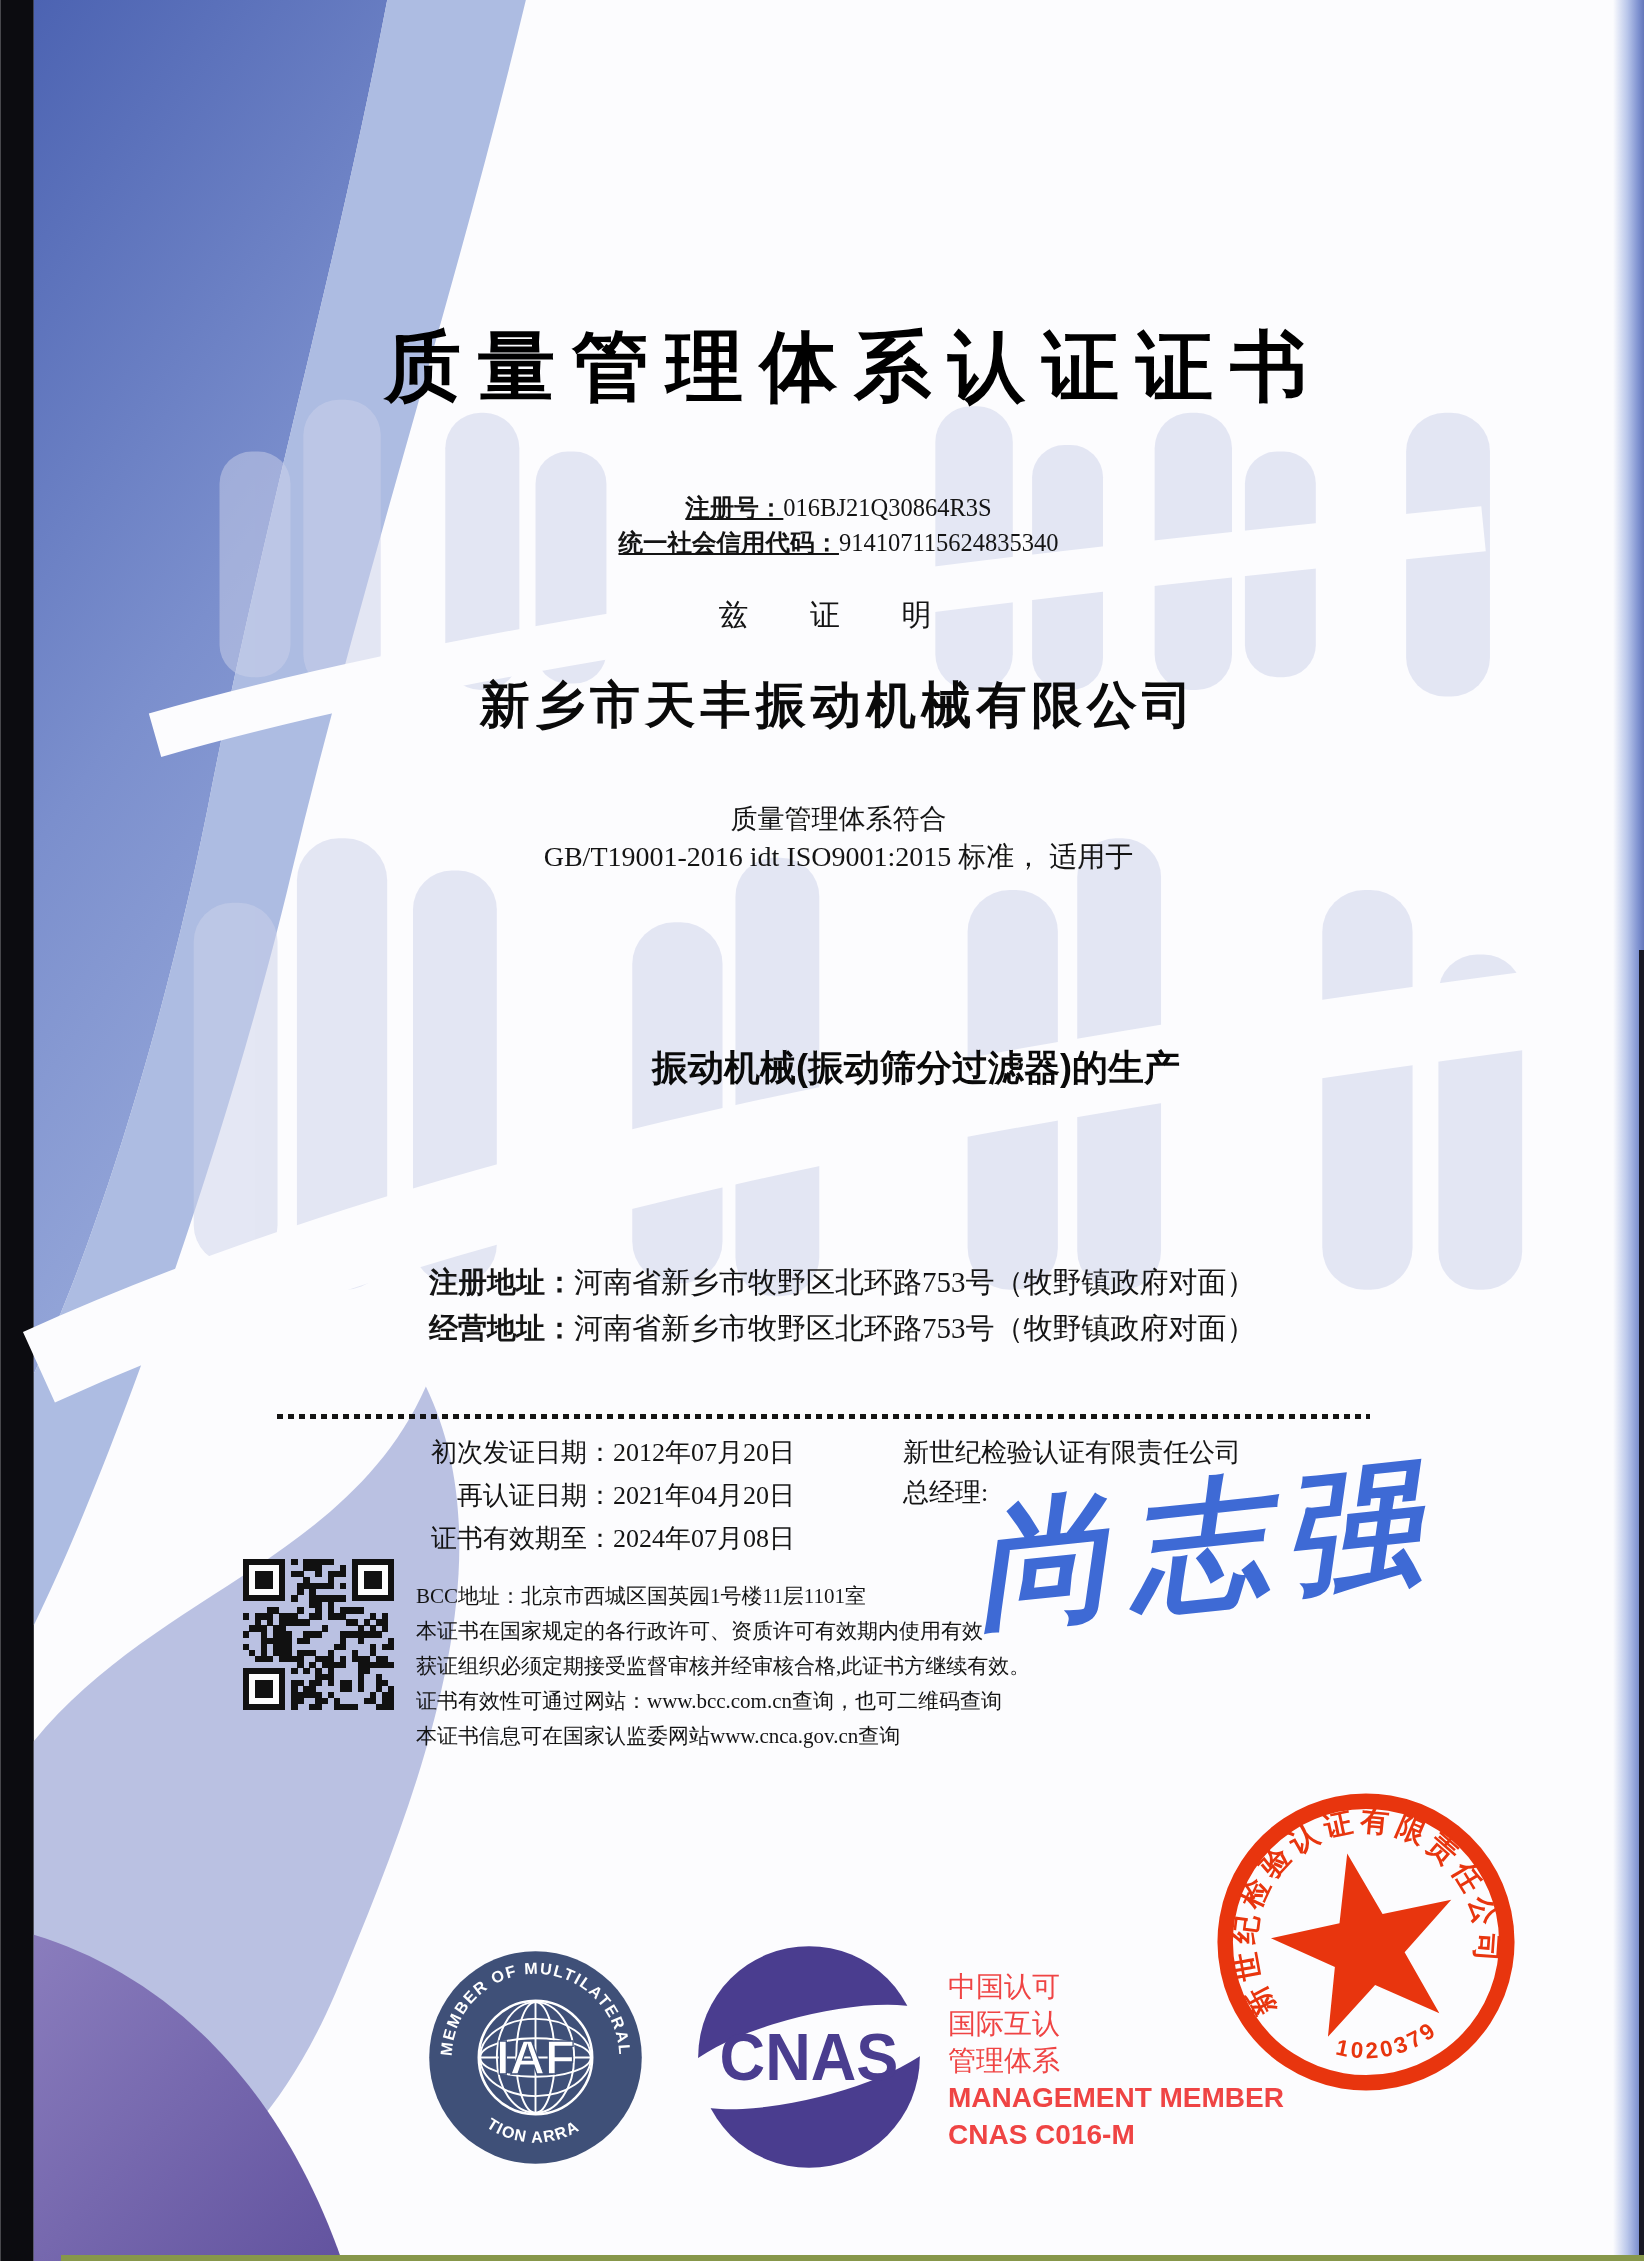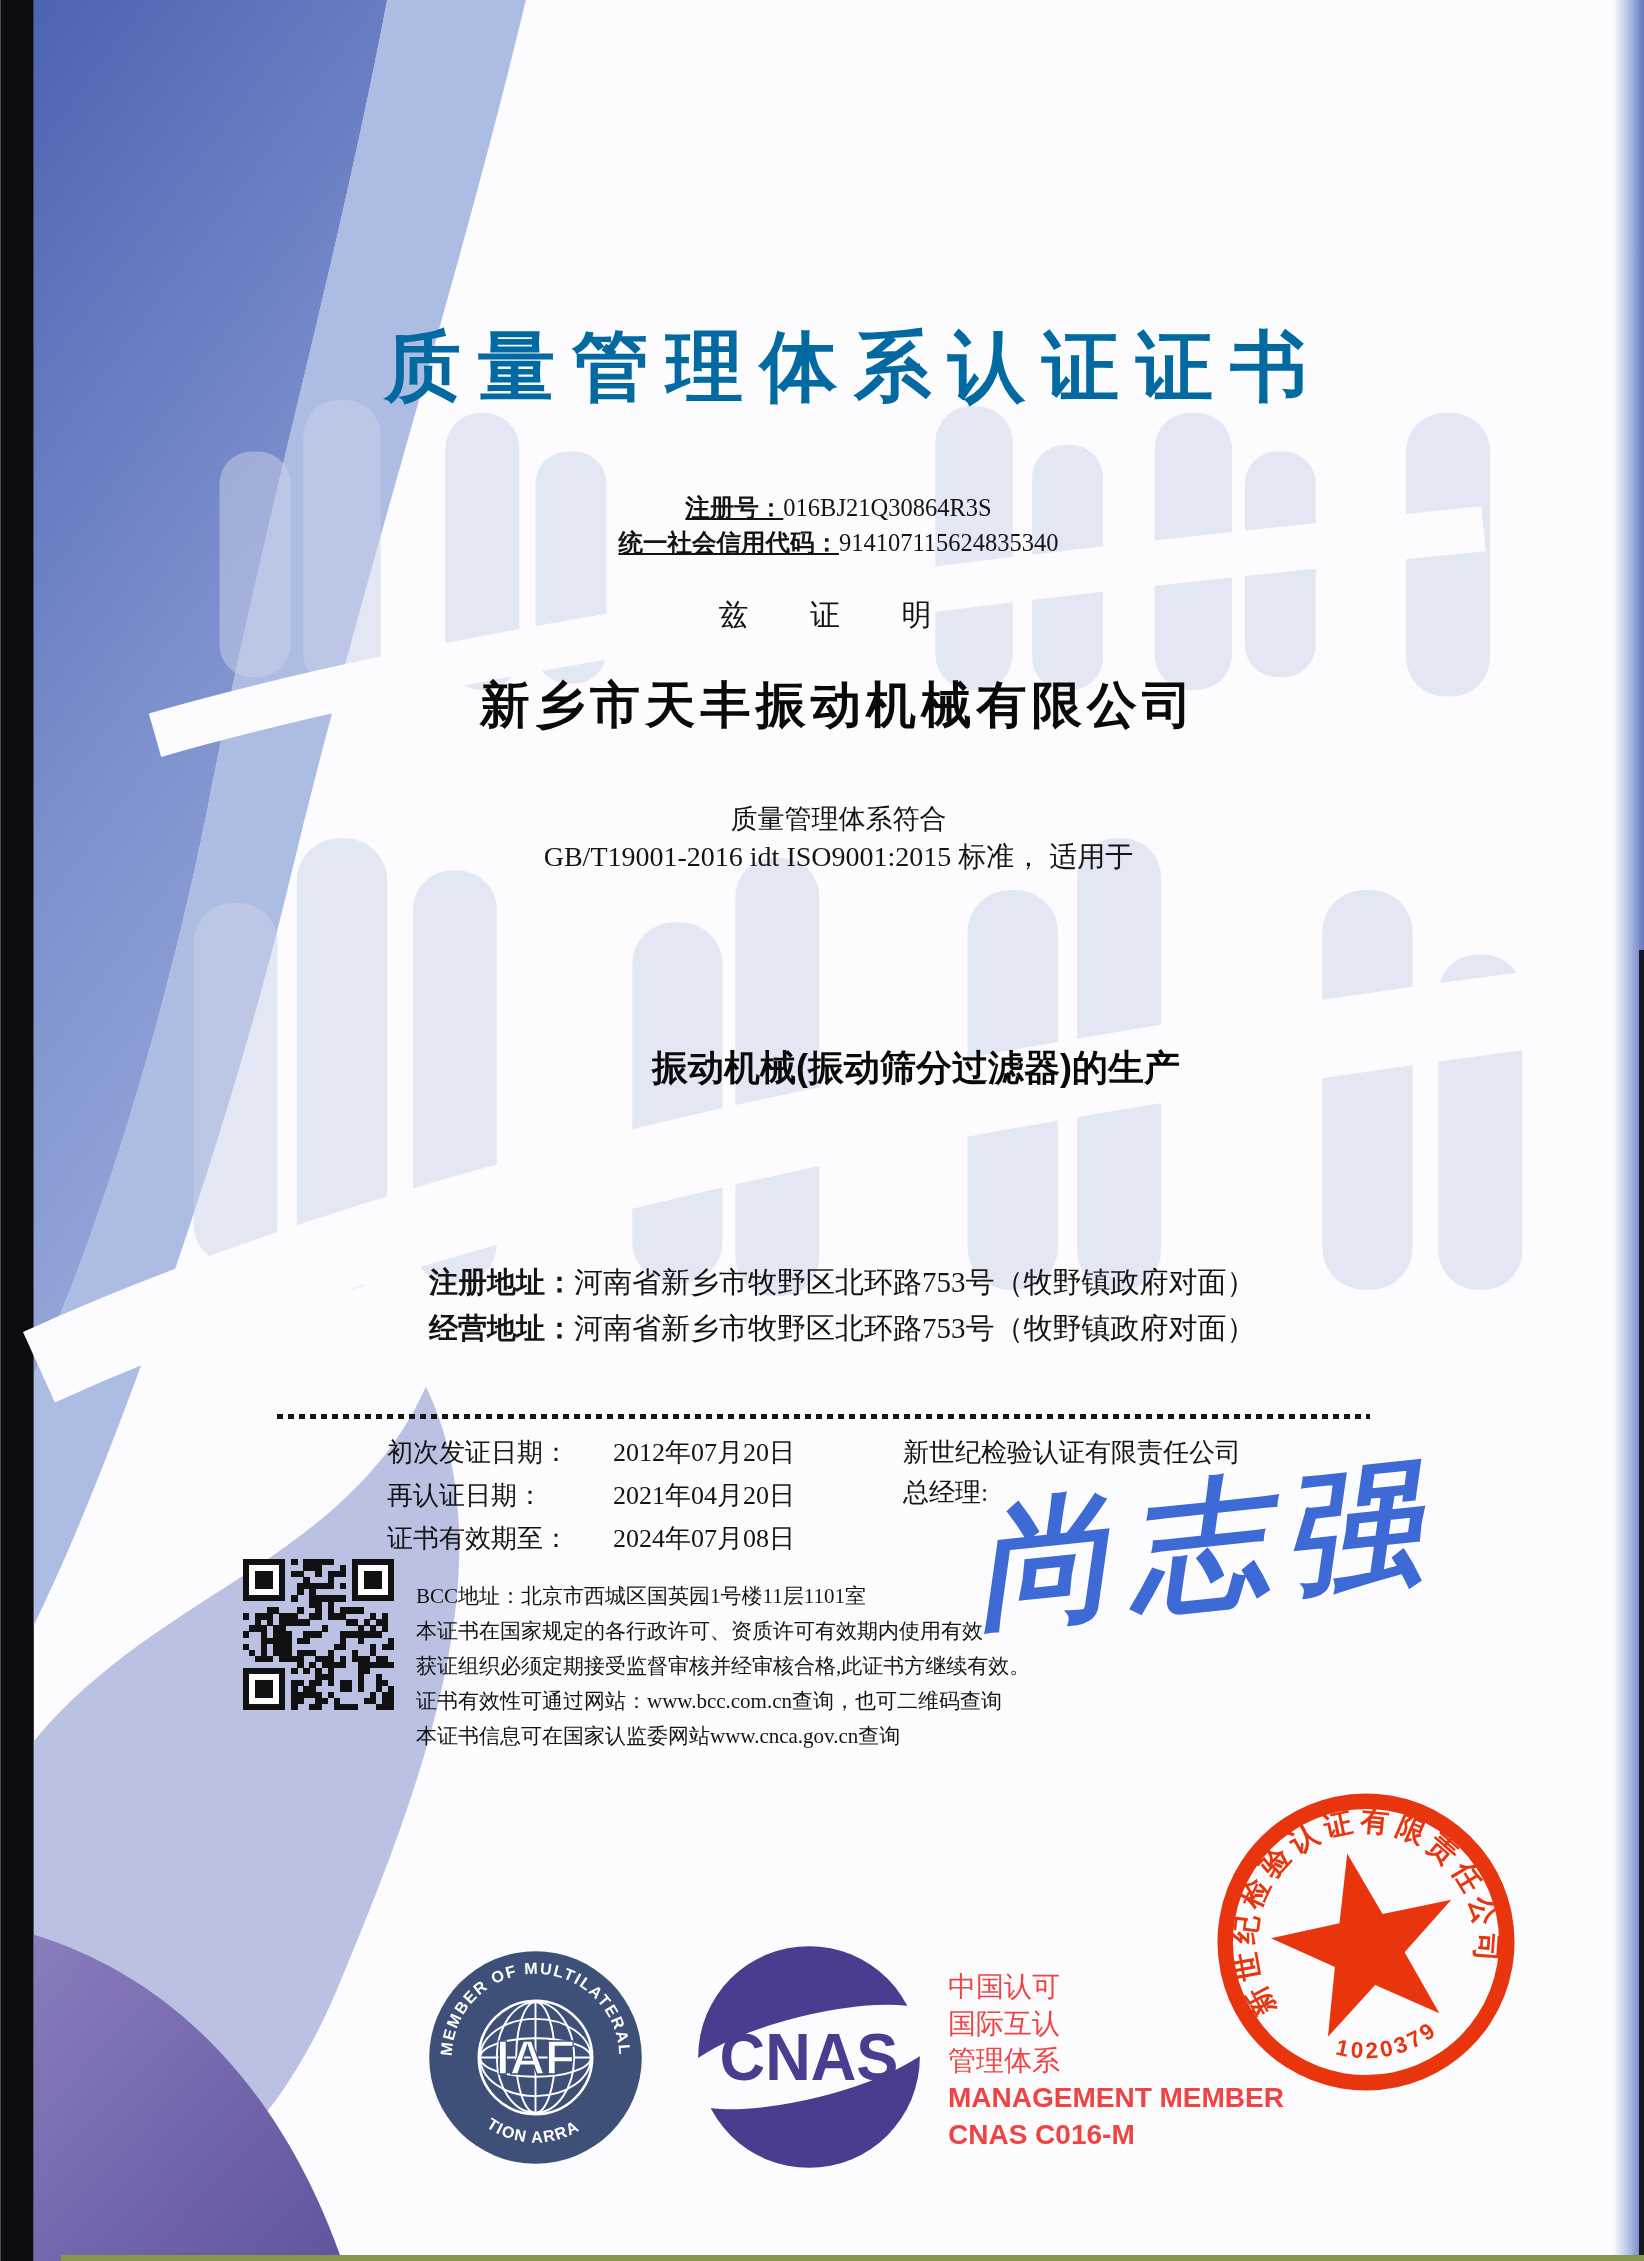--- a/index.html
+++ b/index.html
@@ -1,33 +1,33 @@
 <!DOCTYPE html>
 <html style="font-size:10.3px"><head>
 <meta charset="utf-8">
 <style>
   html,body{margin:0;padding:0;background:#777;}
   .page{position:relative;width:1645px;height:2261px;background:#fcfcfe;overflow:hidden;
         font-family:"Liberation Serif","DejaVu Serif",serif;color:#141414;}
   .abs{position:absolute;}
   .ctr{text-align:center;}
   .sans{font-family:"Liberation Sans","DejaVu Sans",sans-serif;}
-  .title{font-size:77px;font-weight:700;letter-spacing:17px;color:#0369a1;}
+  .title{font-size:77px;font-weight:700;letter-spacing:17px;color:#000000;}
   .regline{font-size:24.5px;}
   .regline b{font-weight:700;text-decoration:underline;}
   .hereby{font-size:30px;letter-spacing:27px;}
   .company{font-size:50px;font-weight:700;letter-spacing:5.2px;color:#0a0a0a;}
   .sysline{font-size:27px;}
   .stdline{font-size:28px;}
   .scope{font-size:36px;font-weight:700;color:#0a0a0a;}
   .addr{font-size:29px;white-space:nowrap;}
   .addr .lbl{font-family:"Liberation Sans","DejaVu Sans",sans-serif;font-weight:700;}
   .dotline{height:4.5px;background:repeating-linear-gradient(90deg,#151515 0 5.8px,rgba(0,0,0,0) 5.8px 11px);}
   .drow{display:flex;font-size:26px;line-height:43px;}
-  .dlabel{width:226px;}
+  .dlabel{width:226px;text-align:right;}
   .issuer{font-size:26px;line-height:40px;}
   .sig{font-size:137px;font-style:italic;font-weight:700;color:#2e5ed2;letter-spacing:17px;
        transform:rotate(-6deg);opacity:.92;white-space:nowrap;}
   .fine{font-size:21px;line-height:35px;white-space:nowrap;}
   .bccword{font-size:114px;font-weight:900;color:#423c6e;letter-spacing:-1.3px;transform:scaleX(.92);transform-origin:left;}
   .cnastext div{color:#ef4444;white-space:nowrap;}
   .cnastext .cjk{font-size:28px;line-height:37px;}
   .cnastext .en{font-size:28px;line-height:37px;font-weight:700;font-family:"Liberation Sans","DejaVu Sans",sans-serif;}
   .rightstrip{right:0;top:0;width:32px;height:100%;
       background:linear-gradient(to right,rgba(150,168,220,0),#b9c6ea 45%,#7d90cf 80%,#5f72b5);}

